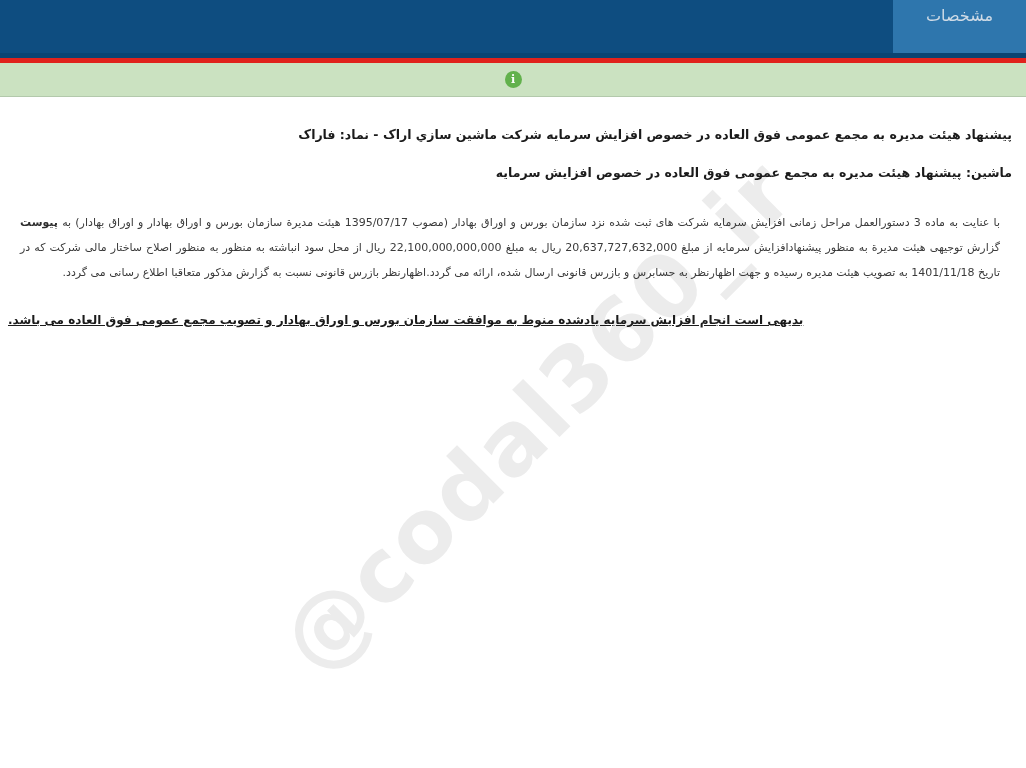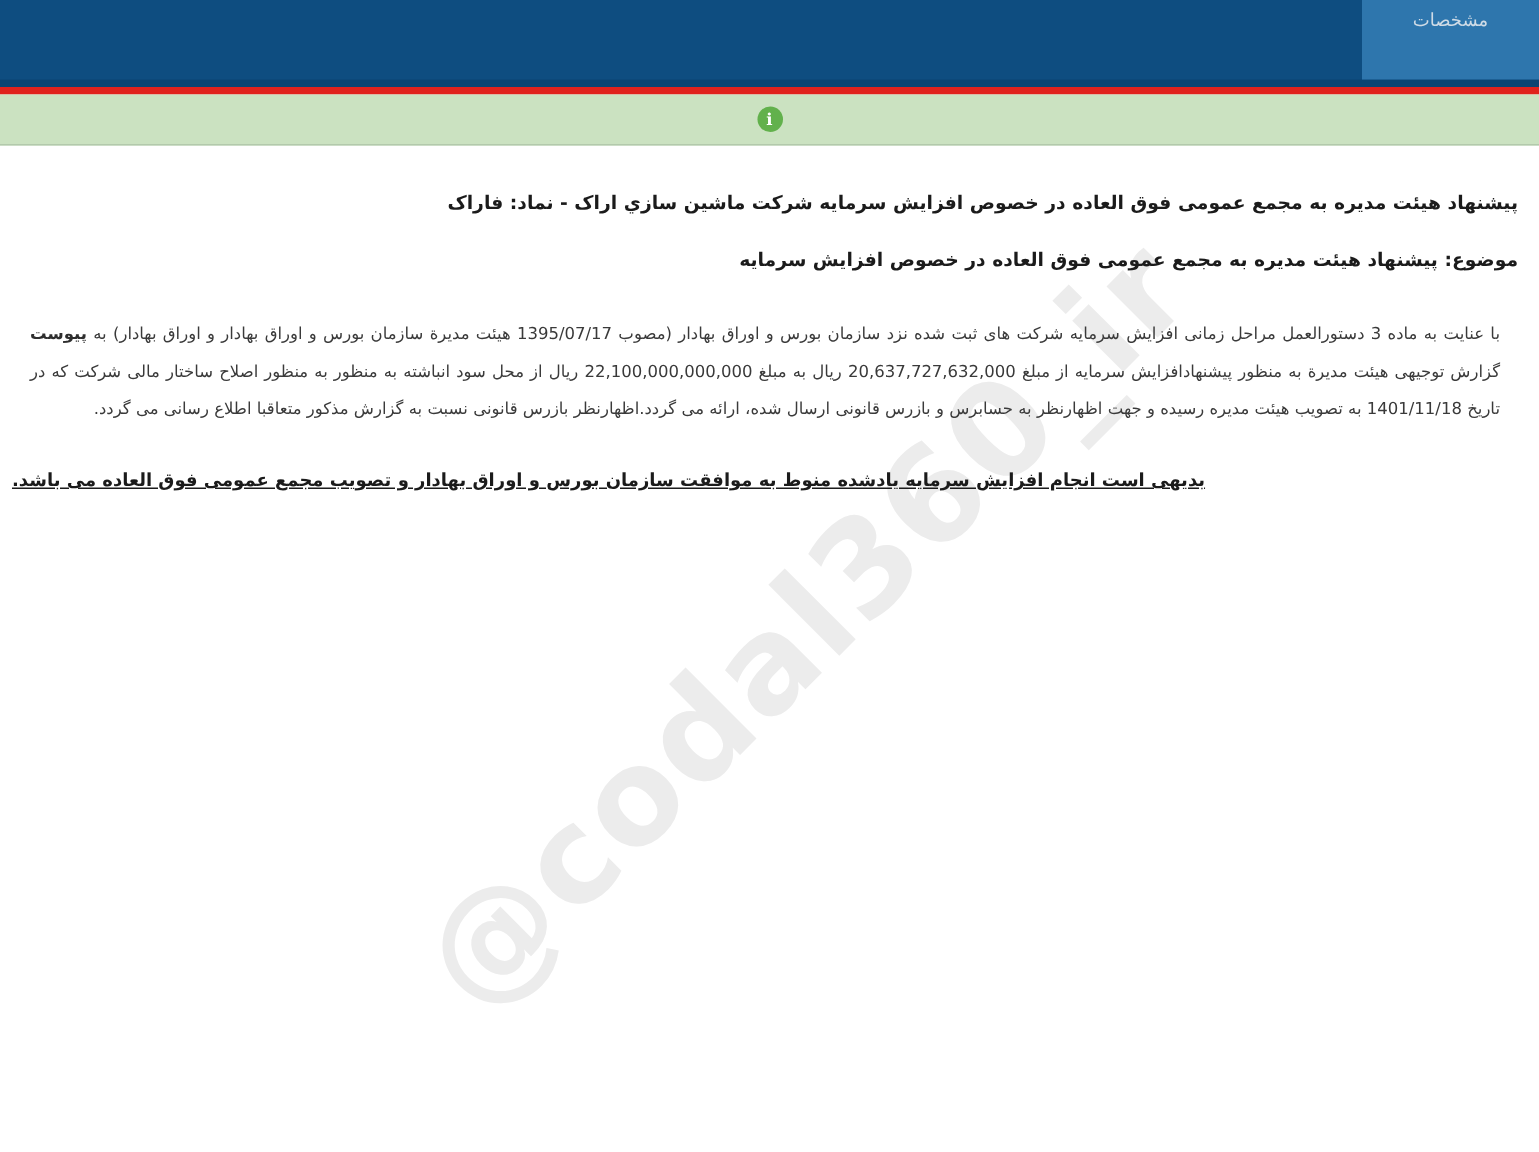--- a/index.html
+++ b/index.html
@@ -19,28 +19,28 @@
   .app-header {
     position: relative;
     height: 53px;
     background: #0e4d80;
     border-bottom: 5px solid #0b4472;
   }
   .spec-tab {
     position: absolute;
     top: 0;
     right: 0;
-    width: 118px;
+    width: 133px;
     height: 100%;
     background: #2e76ad;
     text-align: center;
     box-sizing: border-box;
     padding-top: 6px;
     color: #cfdbe6;
-    font-size: 12px;
+    font-size: 16px;
     cursor: pointer;
   }
   .red-line {
     height: 5px;
     background: #e0221c;
   }
   
   .notice-bar {
     height: 33px;
     background: #cbe2c1;
@@ -143,20 +143,20 @@
 
   <div class="red-line"></div>
 
   <div class="notice-bar">
     <span class="info-icon">i</span>
   </div>
 
   <main class="content">
     <h1 class="doc-title">پیشنهاد هیئت مدیره به مجمع عمومی فوق العاده در خصوص افزایش سرمایه شرکت ماشین سازي اراک - نماد: فاراک</h1>
 
-    <h2 class="doc-subject"><span>موضوع:</span> <span>پیشنهاد هیئت مدیره به مجمع عمومی فوق العاده در خصوص افزایش سرمایه</span></h2>
+    <h2 class="doc-subject"><span>ماشین:</span> <span>پیشنهاد هیئت مدیره به مجمع عمومی فوق العاده در خصوص افزایش سرمایه</span></h2>
 
     <p class="doc-body"><span>با عنایت به ماده 3 دستورالعمل مراحل زمانی افزایش سرمایه شرکت های ثبت شده نزد سازمان بورس و اوراق بهادار (مصوب 1395/07/17 هیئت مدیرة سازمان بورس و اوراق بهادار و اوراق بهادار) به </span><b>پیوست</b><span> گزارش توجیهی هیئت مدیرة به منظور پیشنهادافزایش سرمایه از مبلغ 20,637,727,632,000 ریال به مبلغ 22,100,000,000,000 ریال از محل سود انباشته به منظور به منظور اصلاح ساختار مالی شرکت که در تاریخ 1401/11/18 به تصویب هیئت مدیره رسیده و جهت اظهارنظر به حسابرس و بازرس قانونی ارسال شده، ارائه می گردد.اظهارنظر بازرس قانونی نسبت به گزارش مذکور متعاقبا اطلاع رسانی می گردد.</span></p>
 
     <p class="doc-emphasis">بدیهی است انجام افزایش سرمایه یادشده منوط به موافقت سازمان بورس و اوراق بهادار و تصویب مجمع عمومی فوق العاده می باشد.</p>
   </main>
 
 </div>
 
 </body></html>

